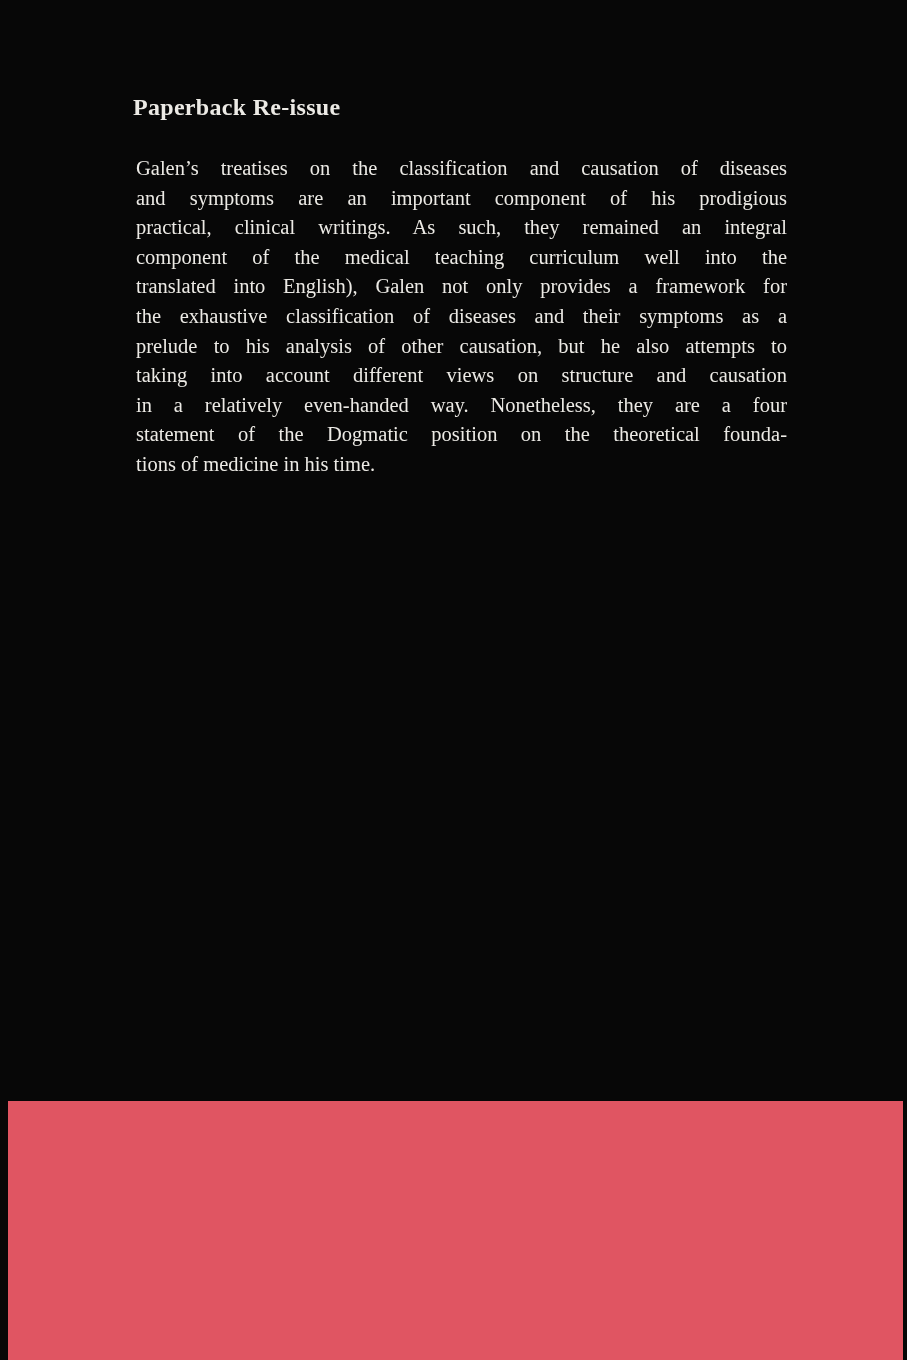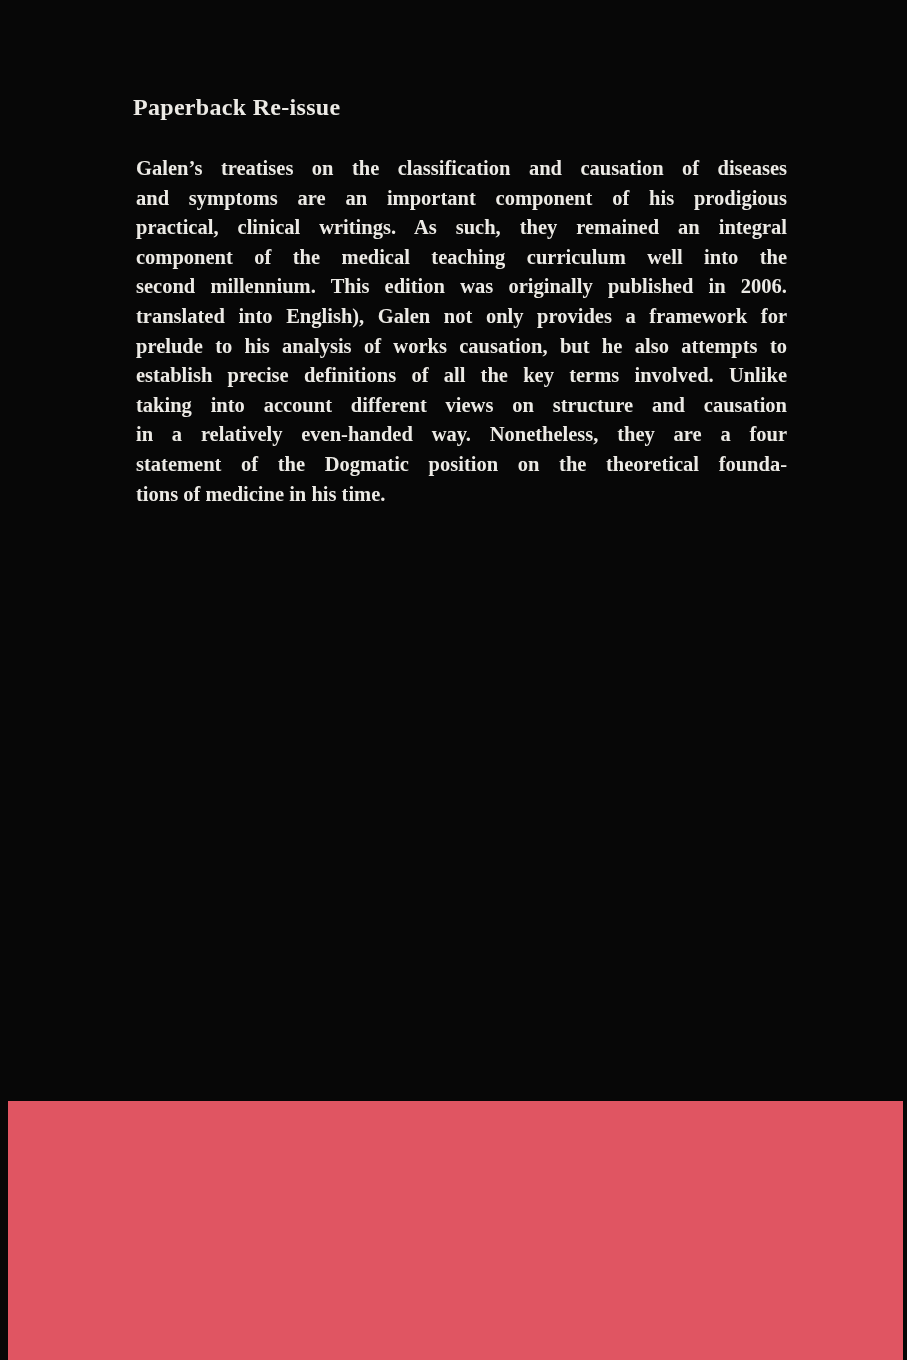--- a/index.html
+++ b/index.html
@@ -36,21 +36,20 @@
   }
 
   .blurb {
     position: absolute;
     left: 120px;
     top: 138px;
     width: 667px;
     color: var(--body-text);
     font-size: 20.5px;
     line-height: 29.6px;
-    font-weight: bold;
   }
   .blurb-line {
     height: 29.6px;
     text-align: justify;
     text-align-last: justify;
     overflow: visible;
   }
   .blurb-line.last {
     text-align: center;
     text-align-last: left;
@@ -71,24 +70,23 @@
 
 <div class="cover">
 
   <div class="heading">Paperback Re-issue</div>
 
   <div class="blurb">
       <div class="blurb-line">Galen’s treatises on the classification and causation of diseases</div>
       <div class="blurb-line">and symptoms are an important component of his prodigious</div>
       <div class="blurb-line">practical, clinical writings. As such, they remained an integral</div>
       <div class="blurb-line">component of the medical teaching curriculum well into the</div>
-      <div class="blurb-line">second millennium. This edition was originally published in 2006.</div>
       <div class="blurb-line">translated into English), Galen not only provides a framework for</div>
-      <div class="blurb-line">prelude to his analysis of works causation, but he also attempts to</div>
-      <div class="blurb-line">establish precise definitions of all the key terms involved. Unlike</div>
+      <div class="blurb-line">the exhaustive classification of diseases and their symptoms as a</div>
+      <div class="blurb-line">prelude to his analysis of other causation, but he also attempts to</div>
       <div class="blurb-line">taking into account different views on structure and causation</div>
       <div class="blurb-line">in a relatively even-handed way. Nonetheless, they are a four</div>
       <div class="blurb-line">statement of the Dogmatic position on the theoretical founda-</div>
       <div class="blurb-line last">tions of medicine in his time.</div>
     </div>
 
   <div class="band">
 
     
 

